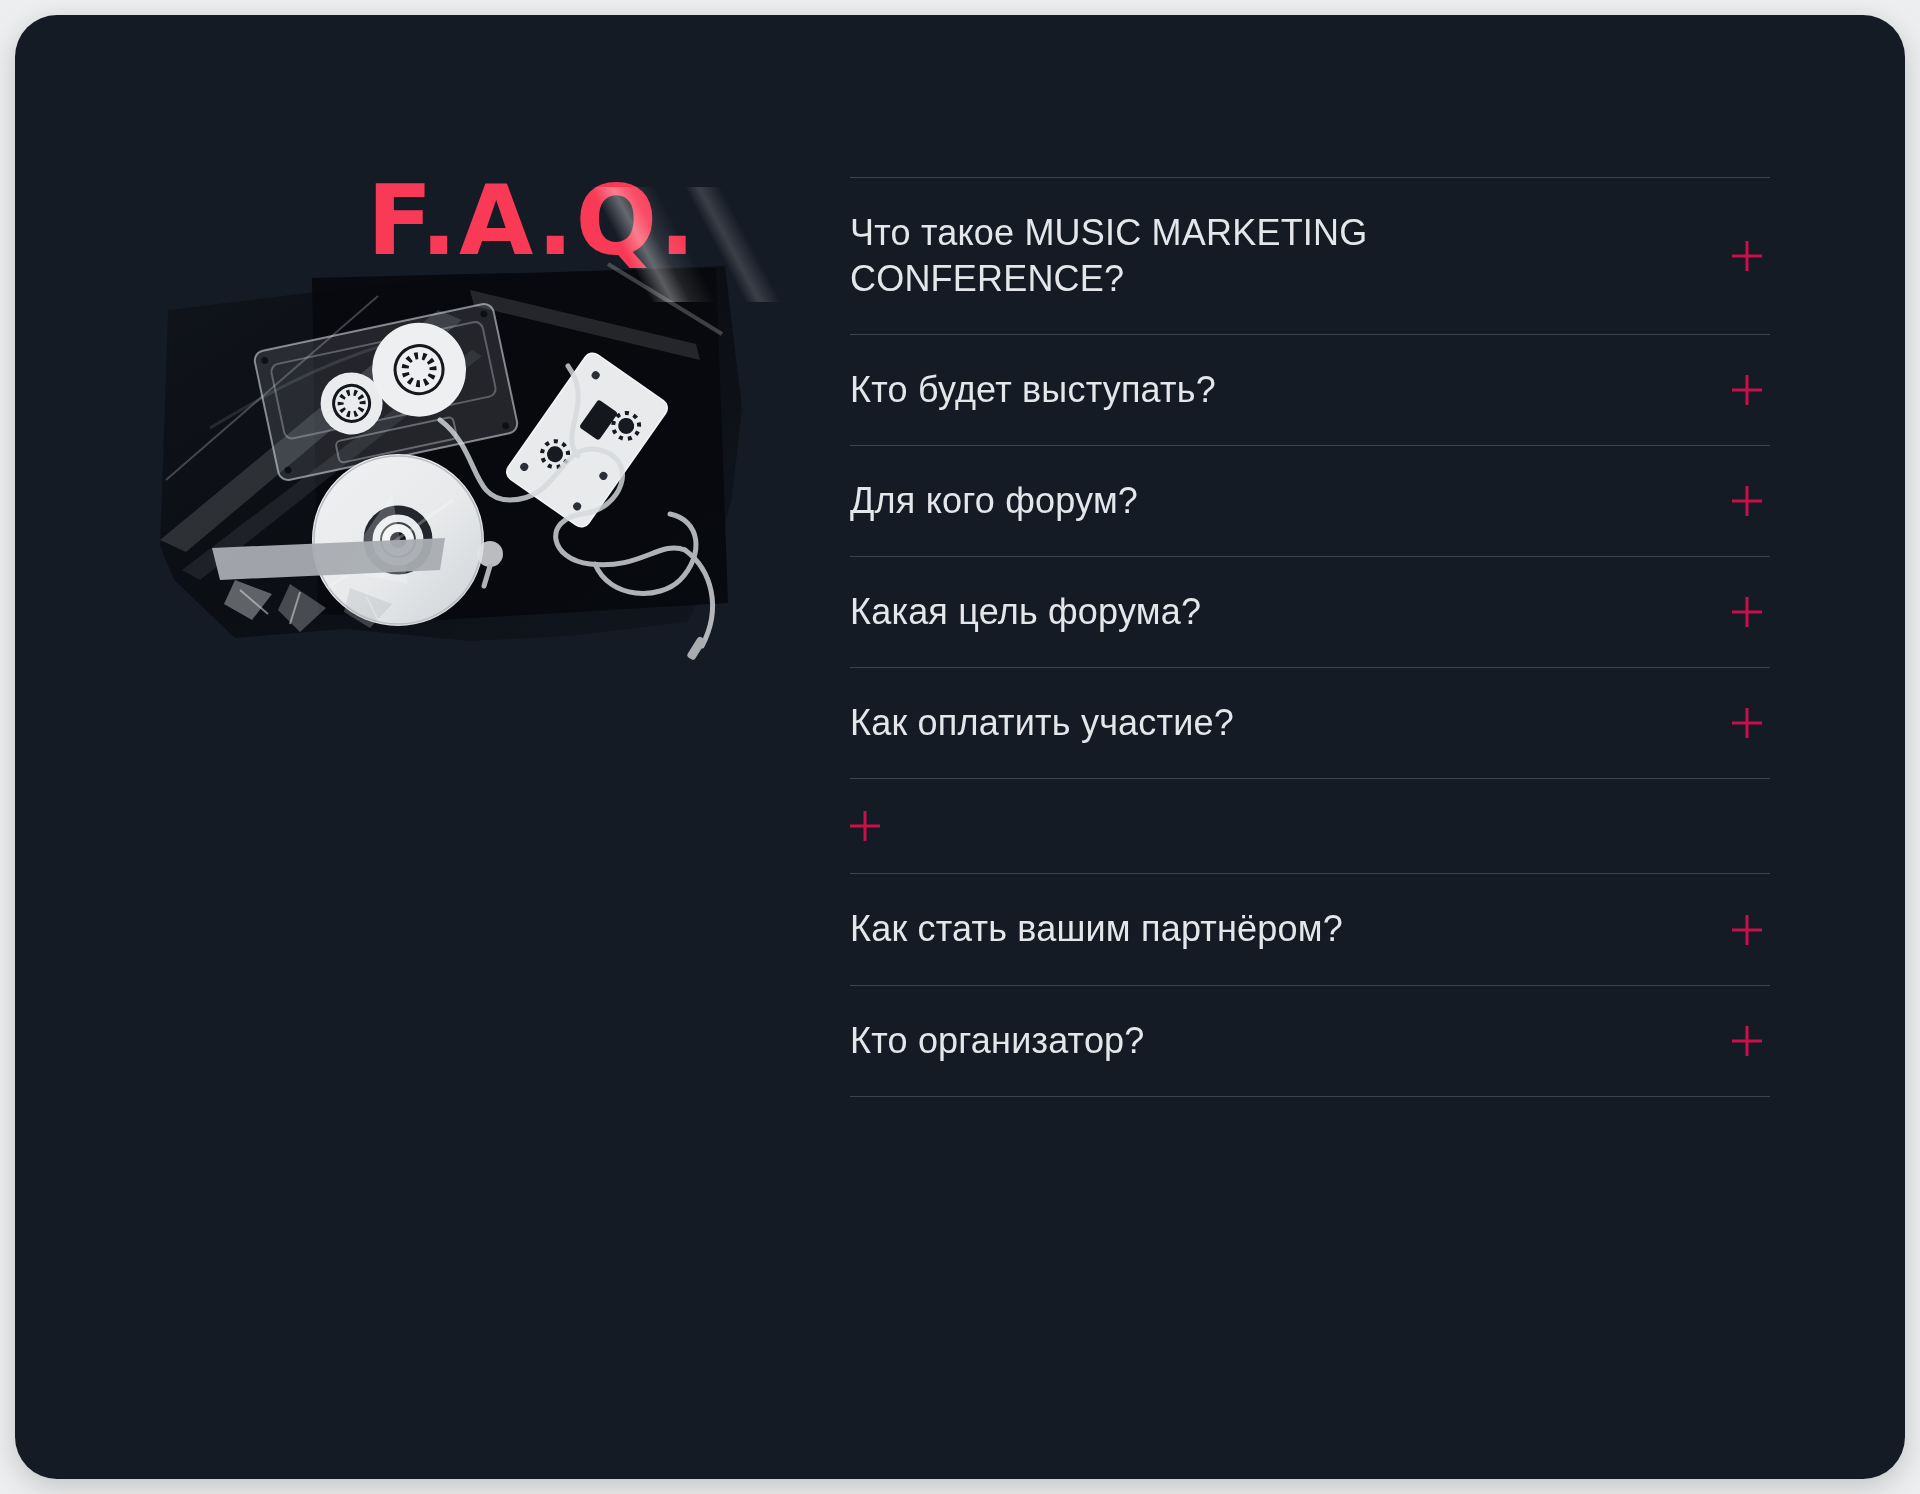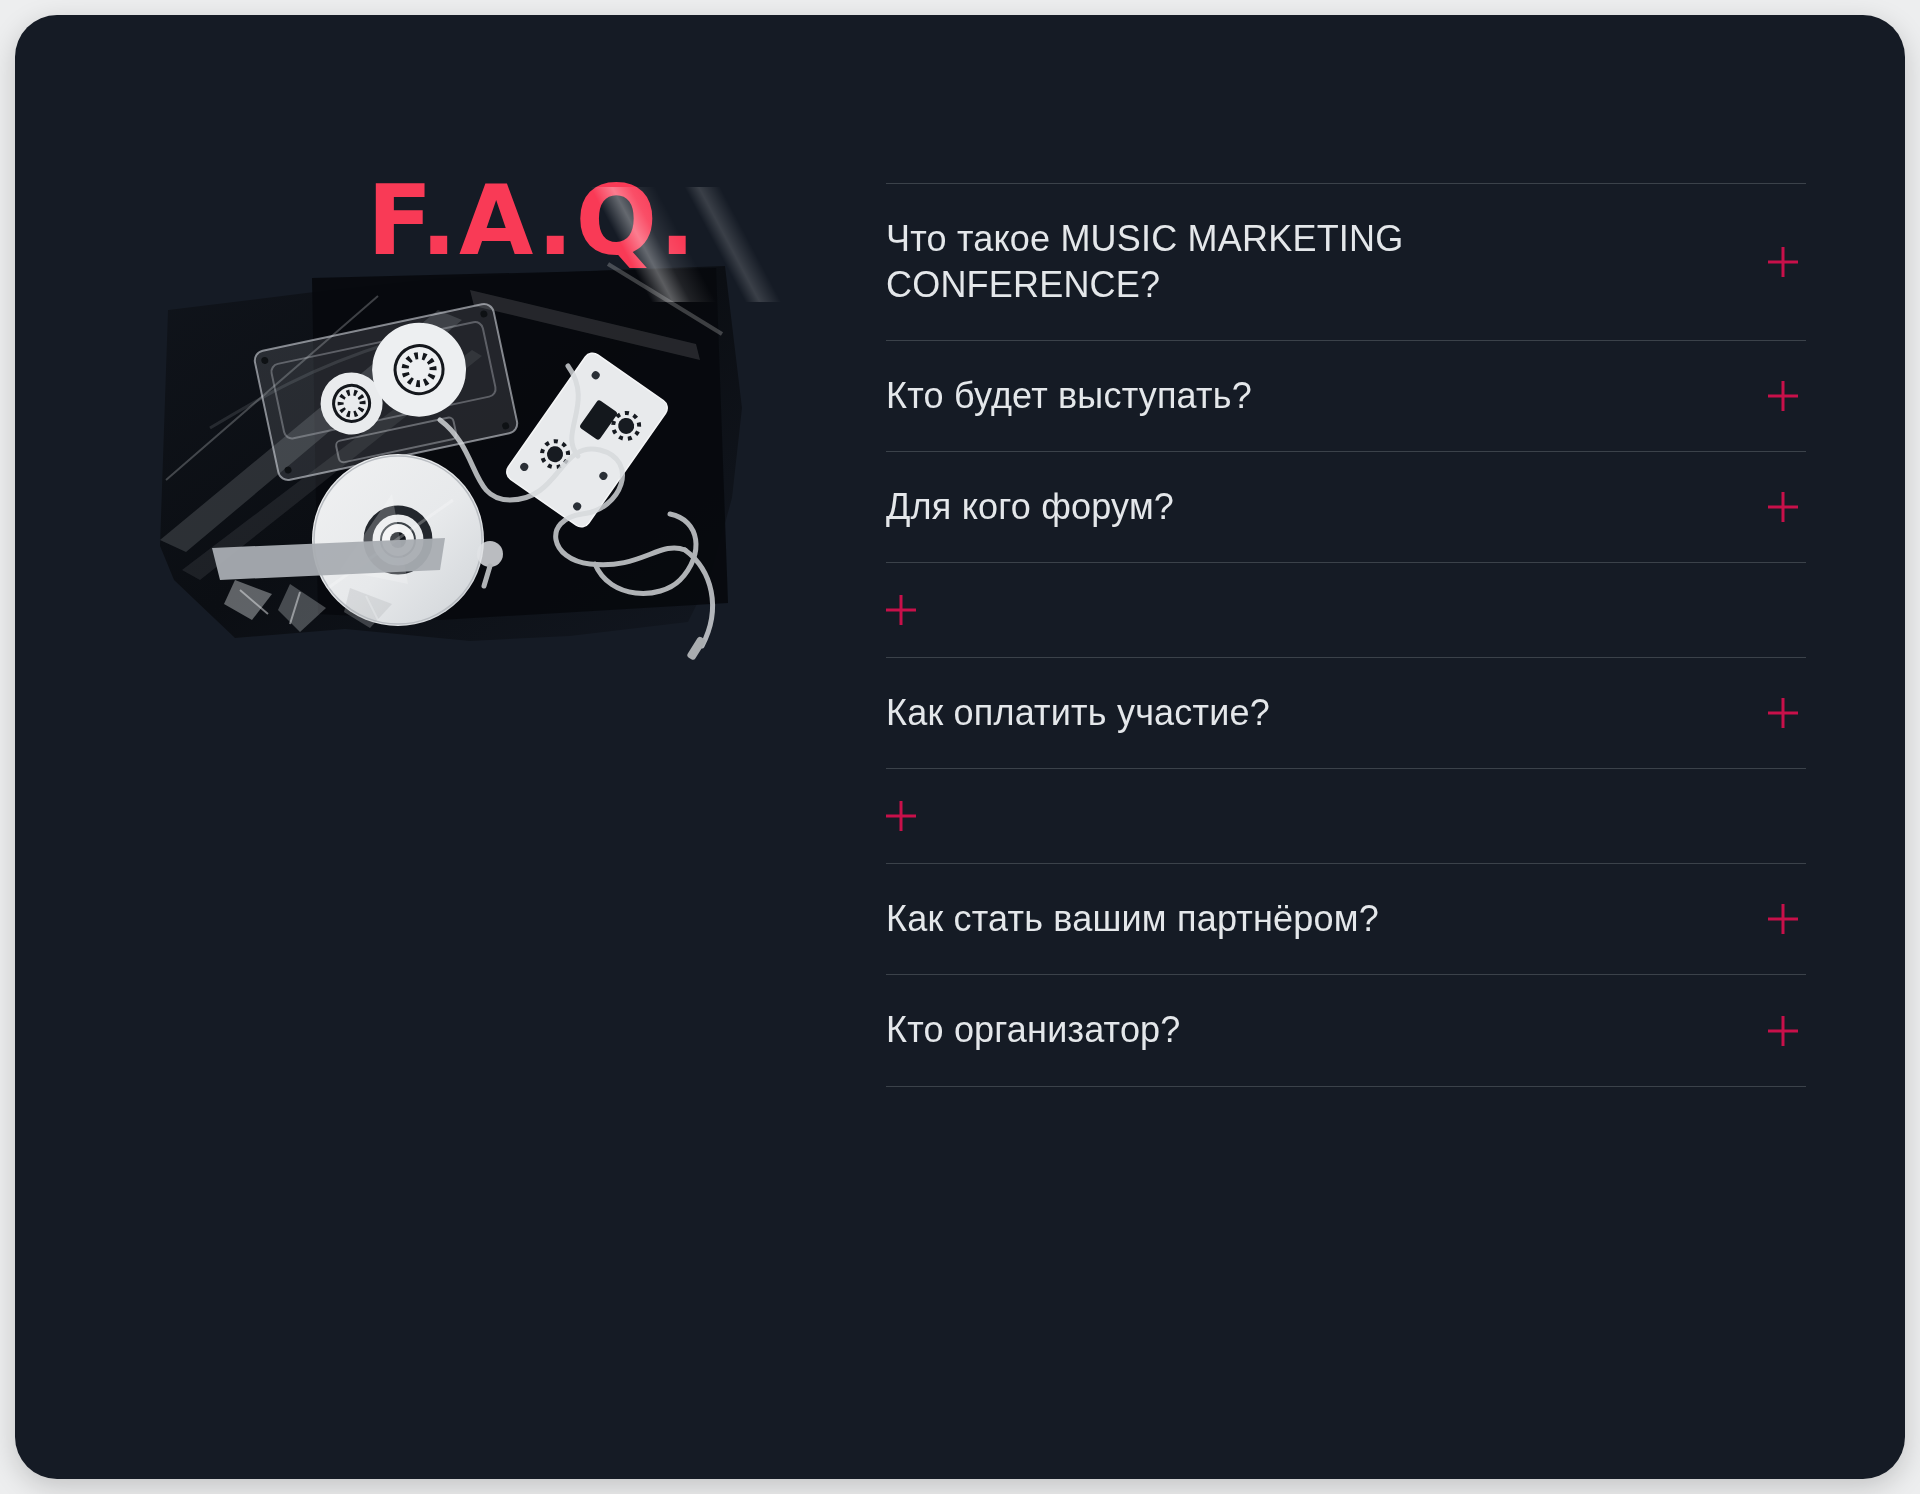--- a/index.html
+++ b/index.html
@@ -26,23 +26,22 @@
   .collage{position:absolute;left:125px;top:233px;width:615px;height:440px;z-index:1;}
   .collage svg{display:block;width:100%;height:100%;}
   .glare-overlay{
     position:absolute;left:492px;top:172px;width:300px;height:115px;z-index:3;
     pointer-events:none;
     background:
       linear-gradient(62deg, transparent 40%, rgba(255,255,255,.34) 46%, rgba(255,255,255,.10) 51%, transparent 58%),
       linear-gradient(62deg, transparent 66%, rgba(255,255,255,.16) 70%, transparent 76%);
   }
   .faq-list{
-    position:absolute;left:835px;top:168px;width:920px;z-index:2;
+    position:absolute;left:835px;top:162px;width:920px;z-index:2;
     border-bottom:1px solid var(--divider,#3b424a);
-    margin-left:36px;
   }
   .faq-row{
     display:flex;align-items:center;justify-content:space-between;
     border-top:1px solid var(--divider,#3b424a);
     padding:32px 0;cursor:pointer;
   }
   .faq-q{
     max-width:720px;
     font-size:36px;line-height:1.28;letter-spacing:.2px;
     color:var(--question-color,#e4e7ea);
@@ -164,20 +163,21 @@
     <div class="faq-q">Кто будет выступать?</div>
     <div class="faq-plus"></div>
   </div>
 
   <div class="faq-row">
     <div class="faq-q">Для кого форум?</div>
     <div class="faq-plus"></div>
   </div>
 
   <div class="faq-row">
+    <div class="faq-q">Какая цель форума?</div>
     <div class="faq-plus"></div>
   </div>
 
   <div class="faq-row">
     <div class="faq-q">Как оплатить участие?</div>
     <div class="faq-plus"></div>
   </div>
 
   <div class="faq-row">
     <div class="faq-plus"></div>

